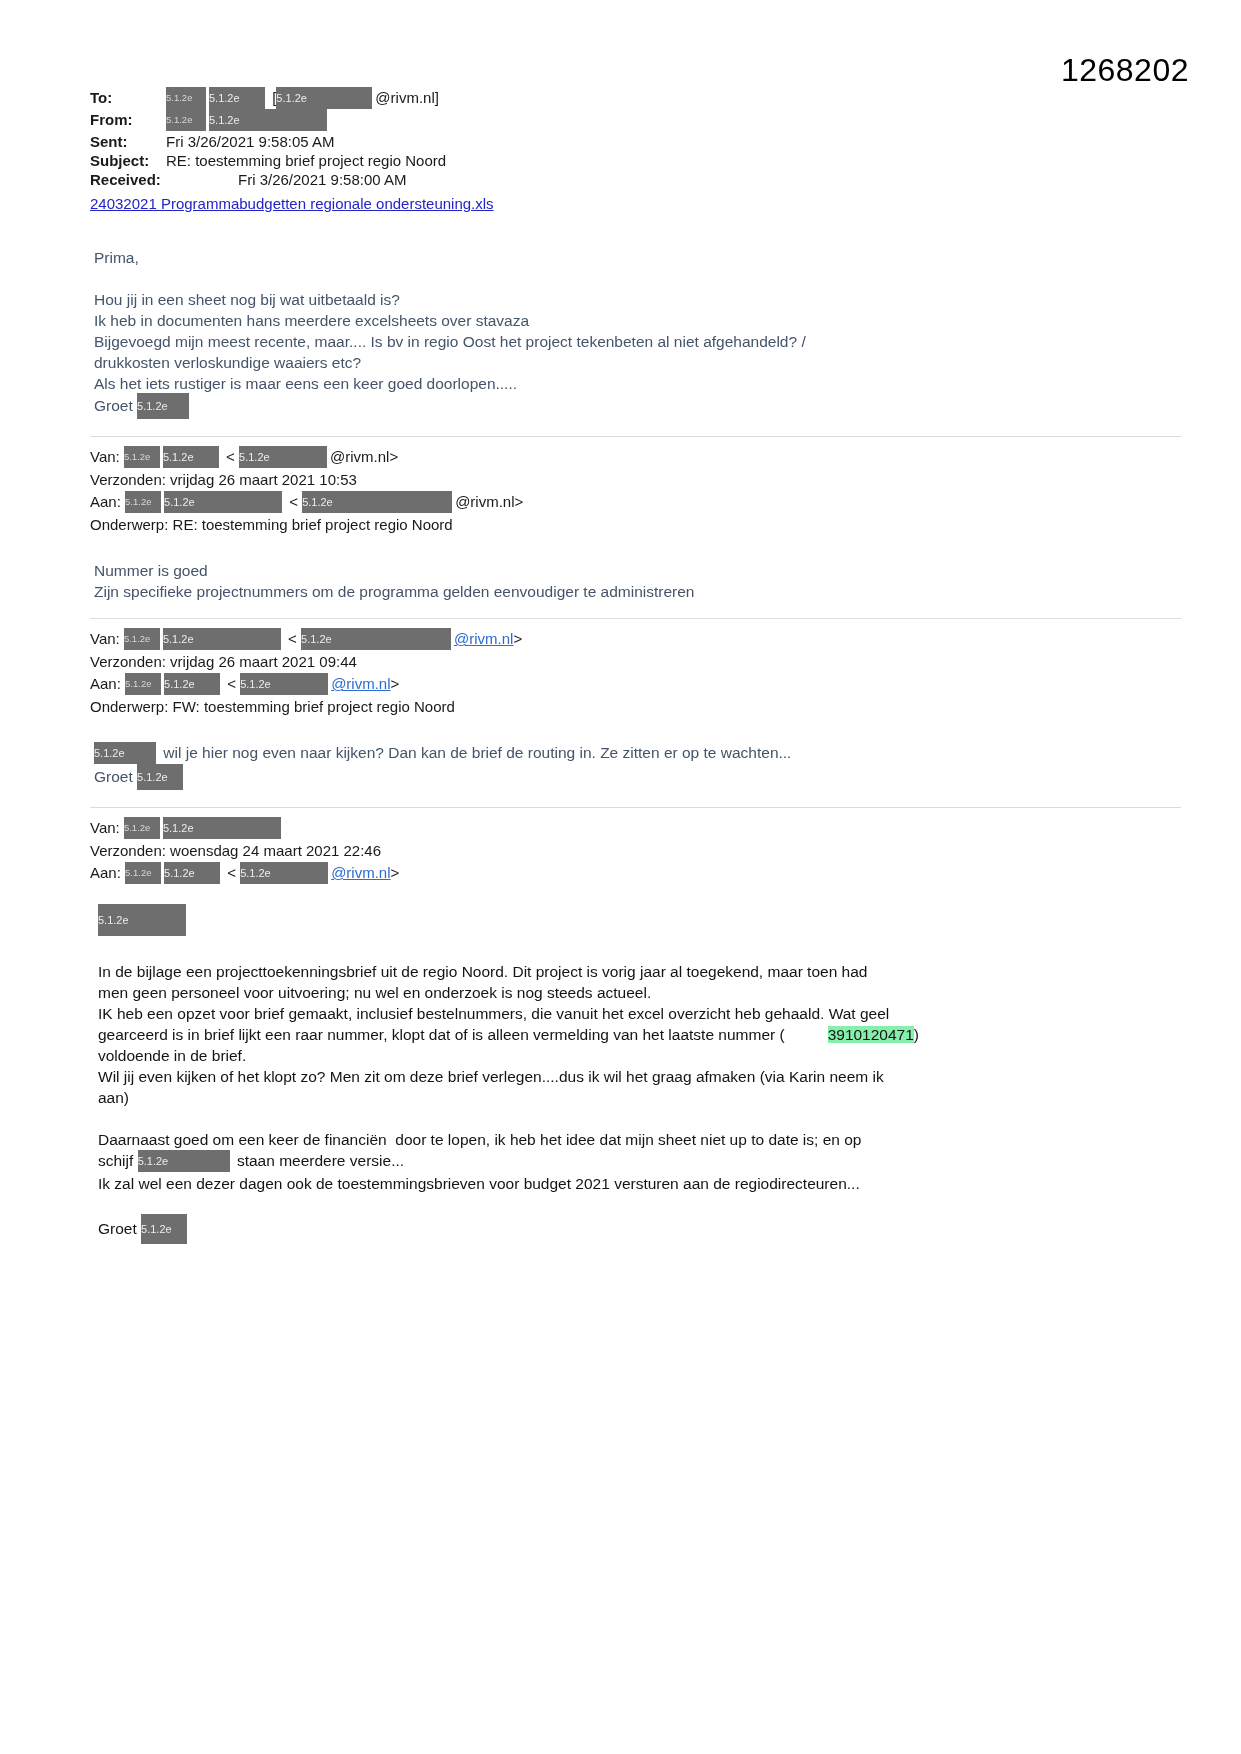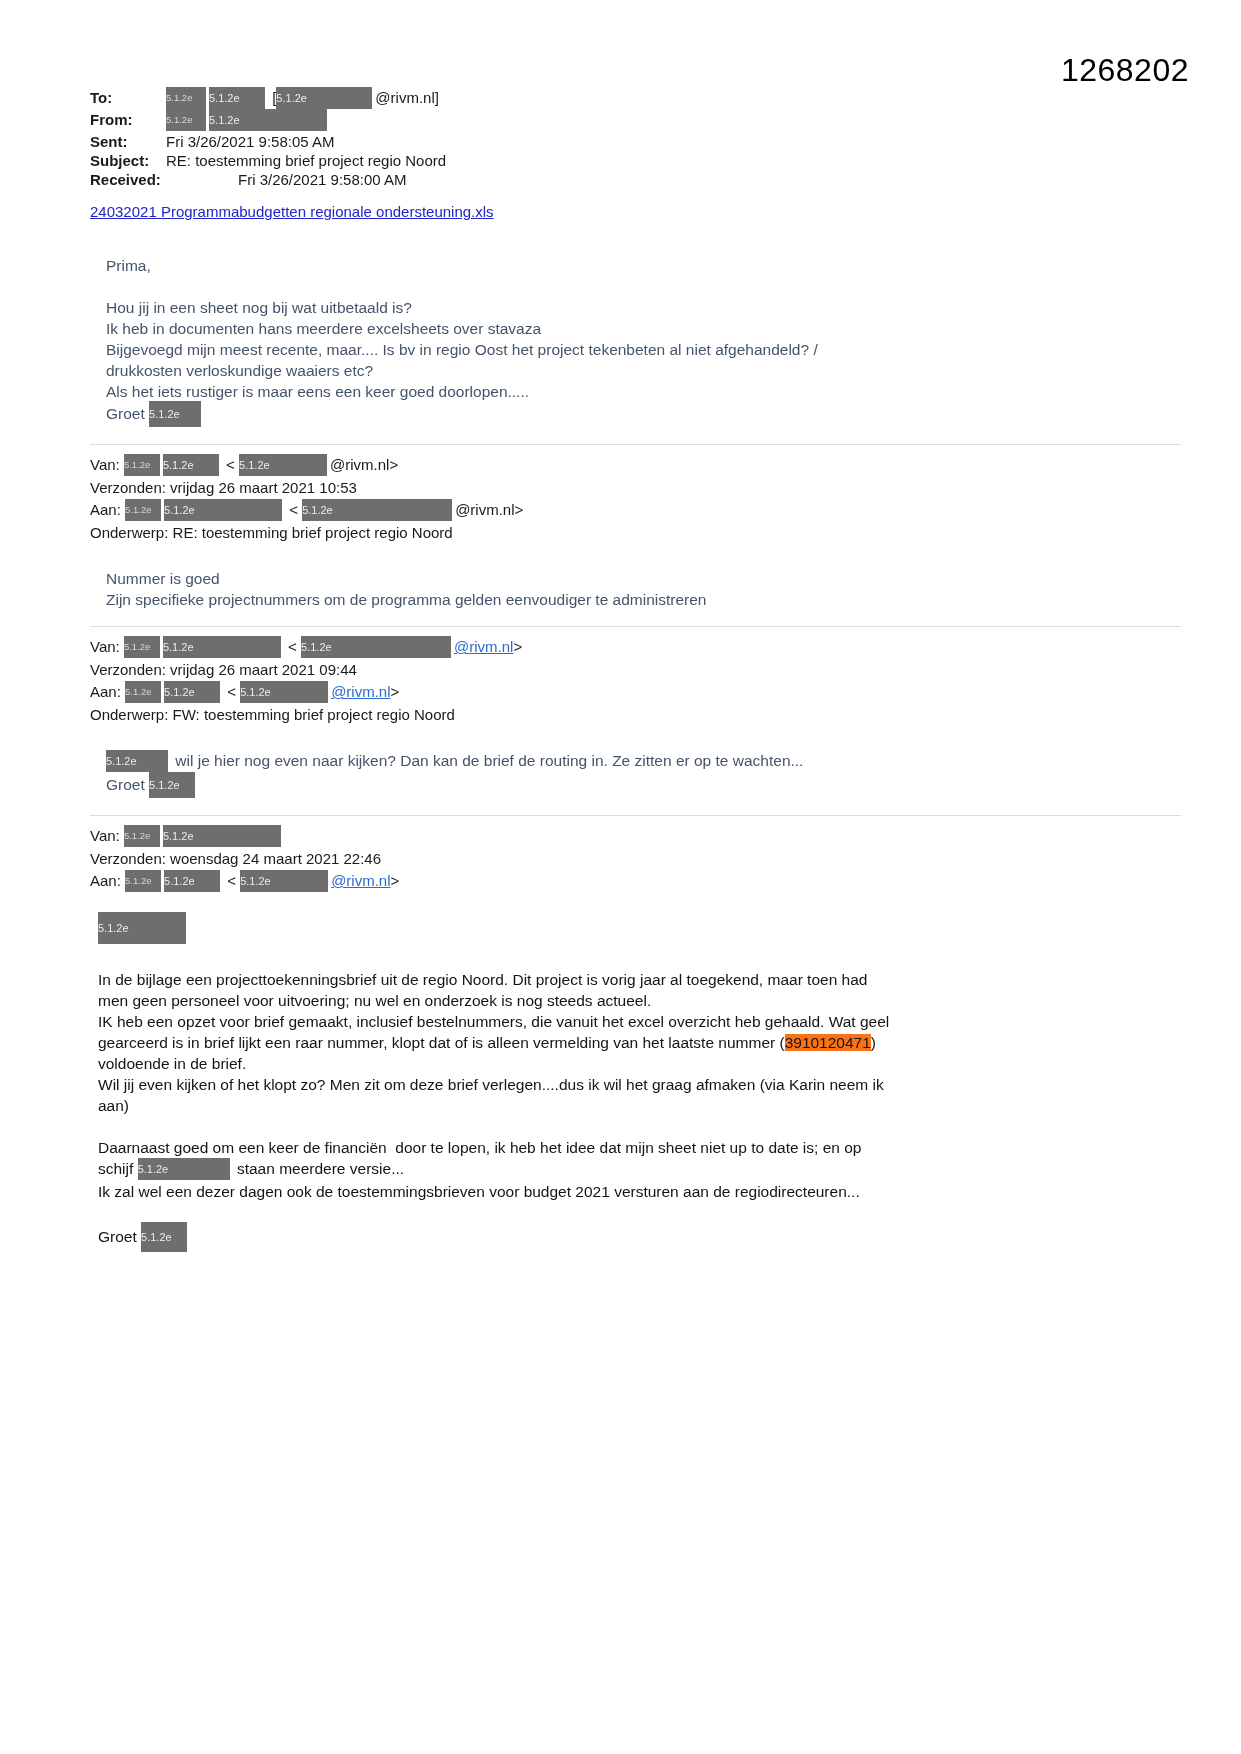--- a/index.html
+++ b/index.html
@@ -13,32 +13,32 @@
   }
   .page{padding:88px 60px 0 90px;}
   
   .hdr{font-size:15px;}
   .hdr-row{display:flex;align-items:flex-start;min-height:19px;line-height:19px;}
   .hdr-label{font-weight:bold;width:76px;flex:none;}
   .hdr-value{line-height:19px;}
   .hdr .line{min-height:19px;line-height:19px;font-size:15px;}
   .indent{padding-left:72px;}
   .attachment{
-    display:inline-block;margin-top:14px;color:#2323c8;text-decoration:underline;
+    display:inline-block;margin-top:6px;color:#2323c8;text-decoration:underline;
     font-size:15px;cursor:pointer;
   }
   
   .block .line{min-height:21px;line-height:21px;font-size:15.5px;white-space:pre-wrap;}
-  .muted{color:#44546a;margin-left:16px;}
+  .muted{color:#44546a;margin-left:4px;}
   .plain{color:#141414;margin-left:8px;}
   .quoted{font-size:15px;}
   .quoted .line{font-size:15px;min-height:22px;line-height:22px;}
   .seg-bold{font-weight:normal;}
   .seg-link{color:#2e6bd0;text-decoration:underline;cursor:pointer;}
-  .seg-hl{background:#f97316;}
+  .seg-hl{background:#86efac;margin-left:43px;}
   .redact{
     display:inline-block;background:#6e6e6e;color:#ededed;font-size:11px;
     height:22px;line-height:22px;text-align:left;vertical-align:middle;
     margin-right:3px;position:relative;top:-1px;
   }
   .redact-sm{font-size:9.5px;color:#d8d8d8;}
   .divider{border:none;border-top:1px solid #dcdcdc;margin:16px 0 9px 0;}
   .sp-a{margin-top:35px;}   
   .sp-b{margin-top:24px;}   
   .sp-c{margin-top:20px;}   

